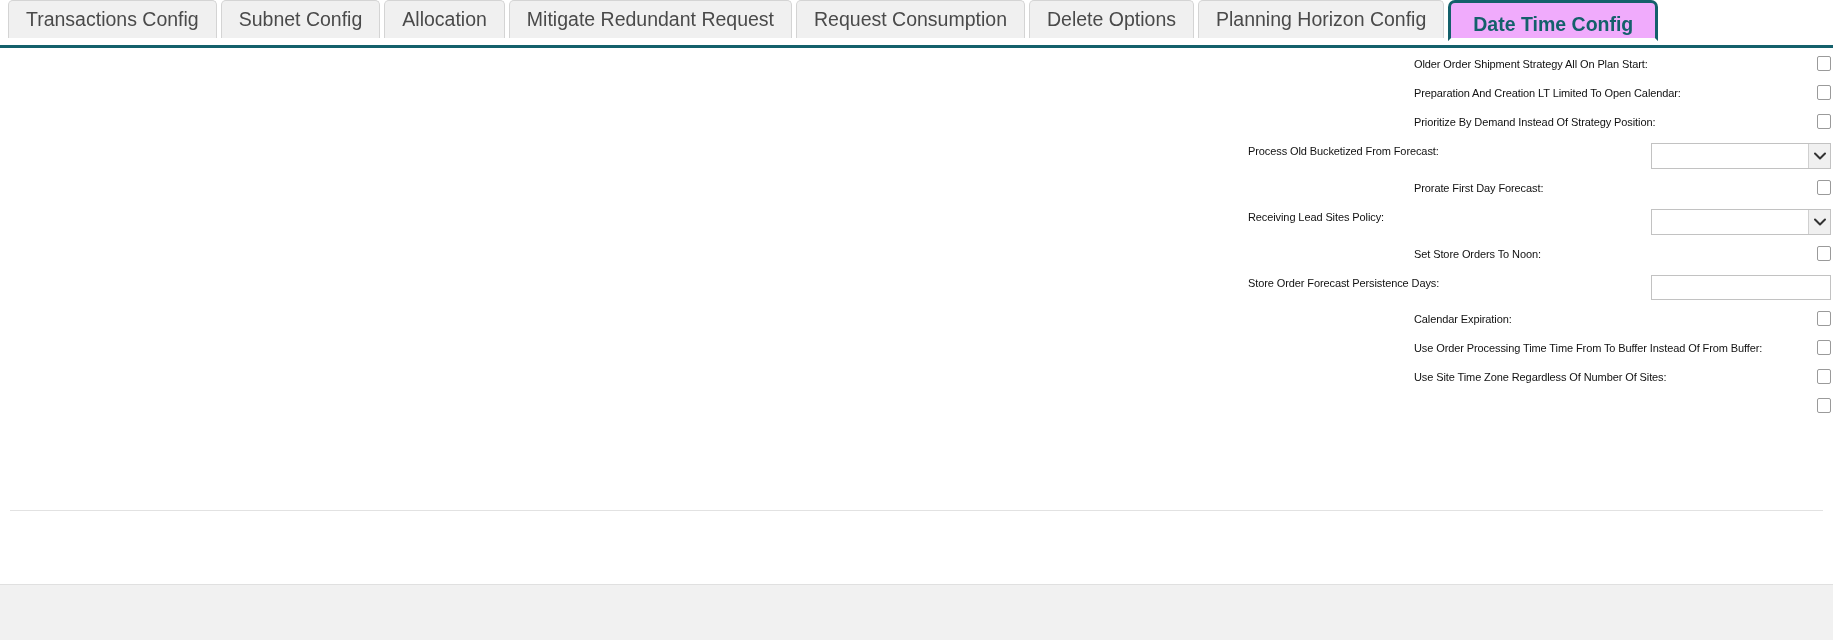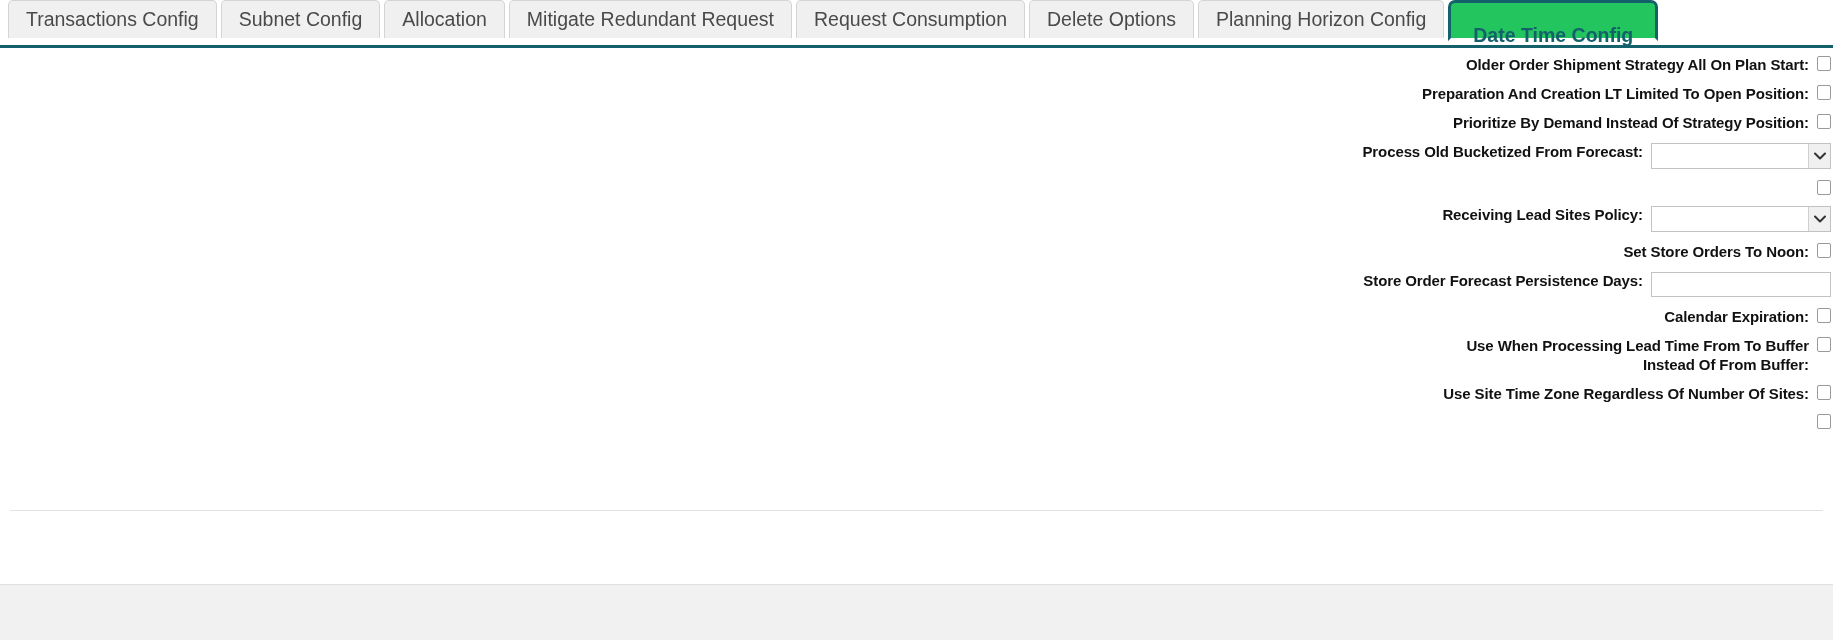--- a/index.html
+++ b/index.html
@@ -46,30 +46,30 @@
     color: #4a4a4a;
     background: #f0f0f0;
     border: 1px solid #d4d4d4;
     border-bottom: none;
     border-radius: 5px 5px 0 0;
     white-space: nowrap;
     cursor: pointer;
     user-select: none;
   }
   .tab.active {
-    background: #22c55e;
+    background: #f0abfc;
     color: #14606b;
     font-weight: bold;
     border: 3px solid #14606b;
     border-bottom: 3px solid #ffffff;
     border-radius: 7px 7px 0 0;
     height: 41px;
     line-height: 35px;
     margin-bottom: -1px;
-    padding: 15px 22px;
+    padding: 4px 22px;
   }
 
   
   .panel {
     position: relative;
     height: 592px;
     background: #ffffff;
   }
   .form-area {
     position: relative;
@@ -88,24 +88,24 @@
   .row {
     display: flex;
     align-items: flex-start;
     justify-content: flex-end;
     margin-bottom: 8px;
     padding-right: 2px;
   }
   .col-left .row { padding-right: 995px; }
 
   .lbl {
-    font-size: 15px;
-    font-weight: bold;
+    font-size: 11px;
+    font-weight: normal;
     color: #111111;
-    text-align: right;
+    text-align: left;
     line-height: 19px;
     padding-top: 2px;
     letter-spacing: -0.1px;
   }
   .col-right .lbl { width: 395px; }
 
   .ctrl {
     margin-left: 8px;
     flex: 0 0 auto;
     padding-top: 3px;
@@ -207,21 +207,21 @@
           <div class="row"></div>
         </div>
       <div class="col col-right" id="col-right">
           <div class="row">
             <div class="lbl">Older Order Shipment Strategy All On Plan Start:</div>
             <div class="ctrl">
               <div class="cbx"></div>
             </div>
           </div>
           <div class="row">
-            <div class="lbl">Preparation And Creation LT Limited To Open Position:</div>
+            <div class="lbl">Preparation And Creation LT Limited To Open Calendar:</div>
             <div class="ctrl">
               <div class="cbx"></div>
             </div>
           </div>
           <div class="row">
             <div class="lbl">Prioritize By Demand Instead Of Strategy Position:</div>
             <div class="ctrl">
               <div class="cbx"></div>
             </div>
           </div>
@@ -232,20 +232,21 @@
                 <div class="sel-val"></div>
                 <div class="sel-arrow">
                   <svg width="12" height="8" viewBox="0 0 12 8">
                     <path d="M1 1.5 L6 6.5 L11 1.5" stroke="#333" stroke-width="2" fill="none" stroke-linecap="round" stroke-linejoin="round"></path>
                   </svg>
                 </div>
               </div>
             </div>
           </div>
           <div class="row">
+            <div class="lbl">Prorate First Day Forecast:</div>
             <div class="ctrl">
               <div class="cbx"></div>
             </div>
           </div>
           <div class="row">
             <div class="lbl">Receiving Lead Sites Policy:</div>
             <div class="ctrl">
               <div class="sel">
                 <div class="sel-val"></div>
                 <div class="sel-arrow">
@@ -268,21 +269,21 @@
               <input type="text" class="txt" placeholder="" style="">
             </div>
           </div>
           <div class="row">
             <div class="lbl">Calendar Expiration:</div>
             <div class="ctrl">
               <div class="cbx"></div>
             </div>
           </div>
           <div class="row">
-            <div class="lbl">Use When Processing Lead Time From To Buffer Instead Of From Buffer:</div>
+            <div class="lbl">Use Order Processing Time Time From To Buffer Instead Of From Buffer:</div>
             <div class="ctrl">
               <div class="cbx"></div>
             </div>
           </div>
           <div class="row">
             <div class="lbl">Use Site Time Zone Regardless Of Number Of Sites:</div>
             <div class="ctrl">
               <div class="cbx"></div>
             </div>
           </div>

